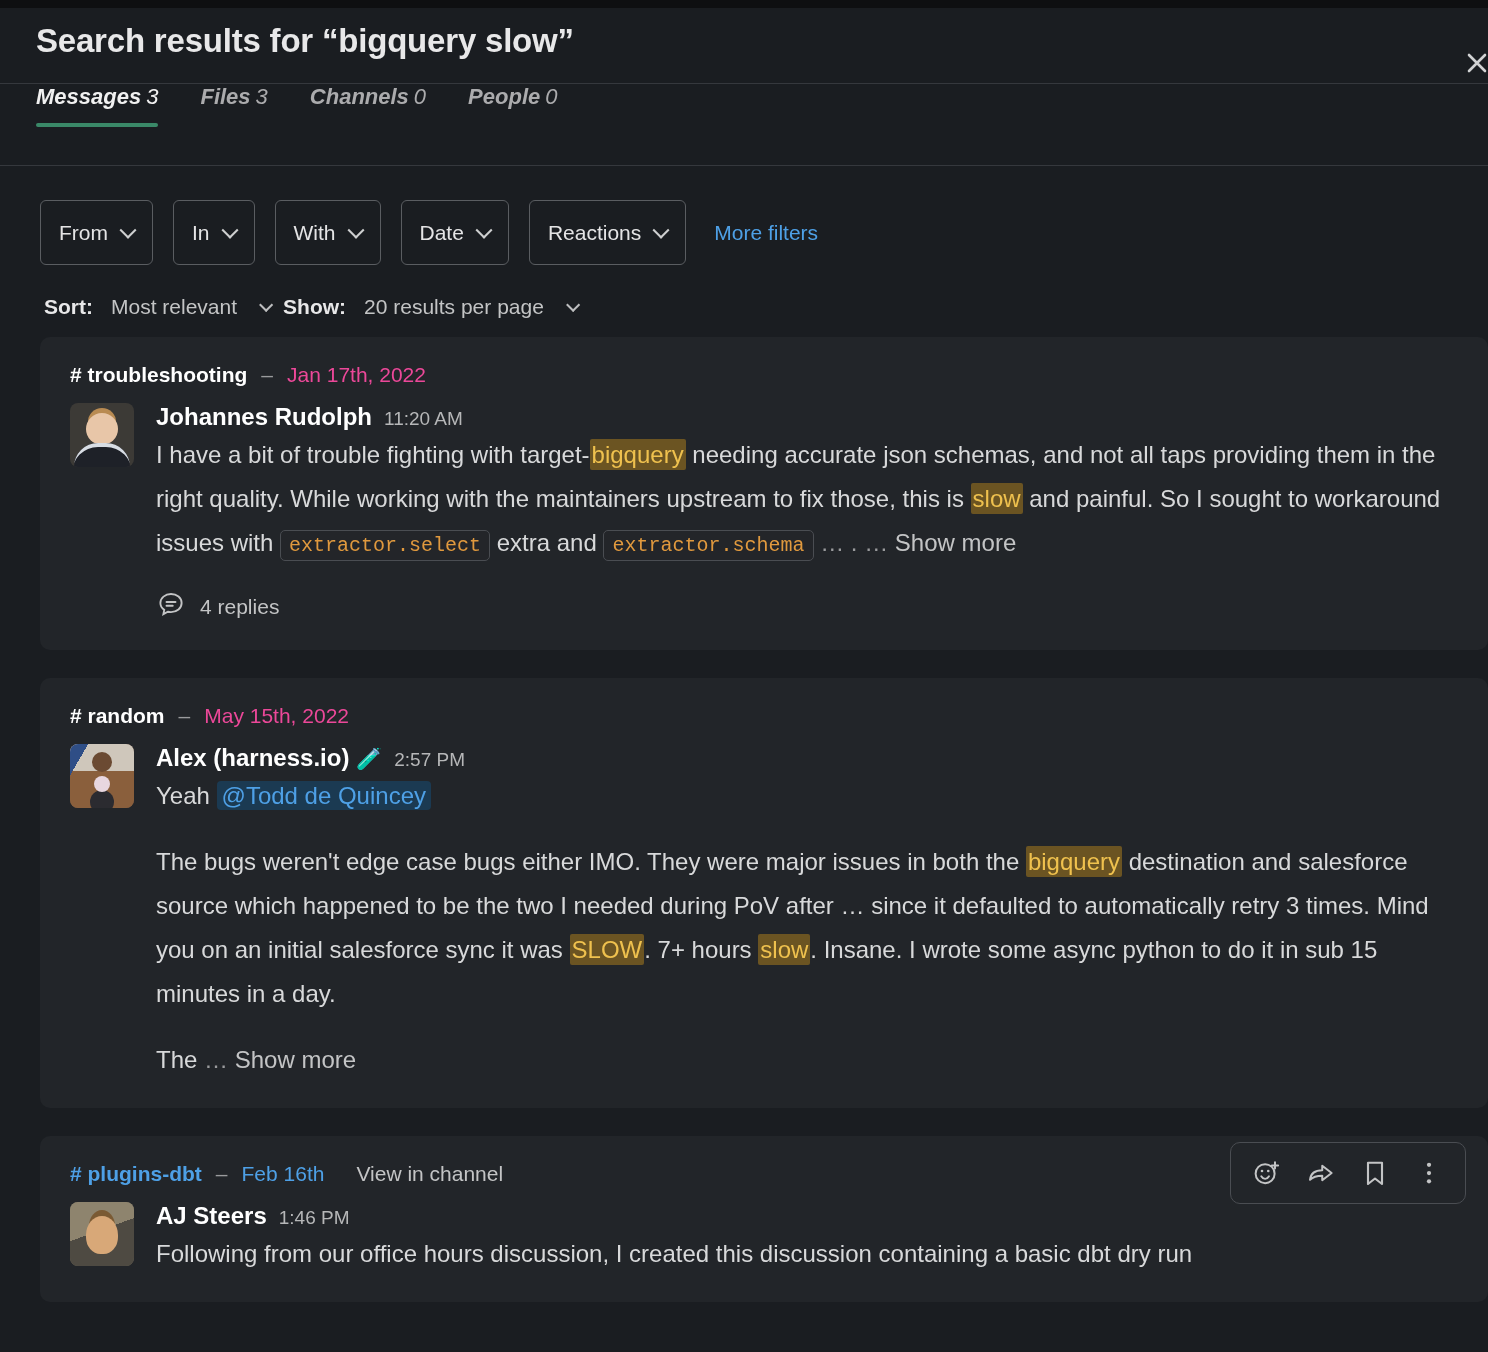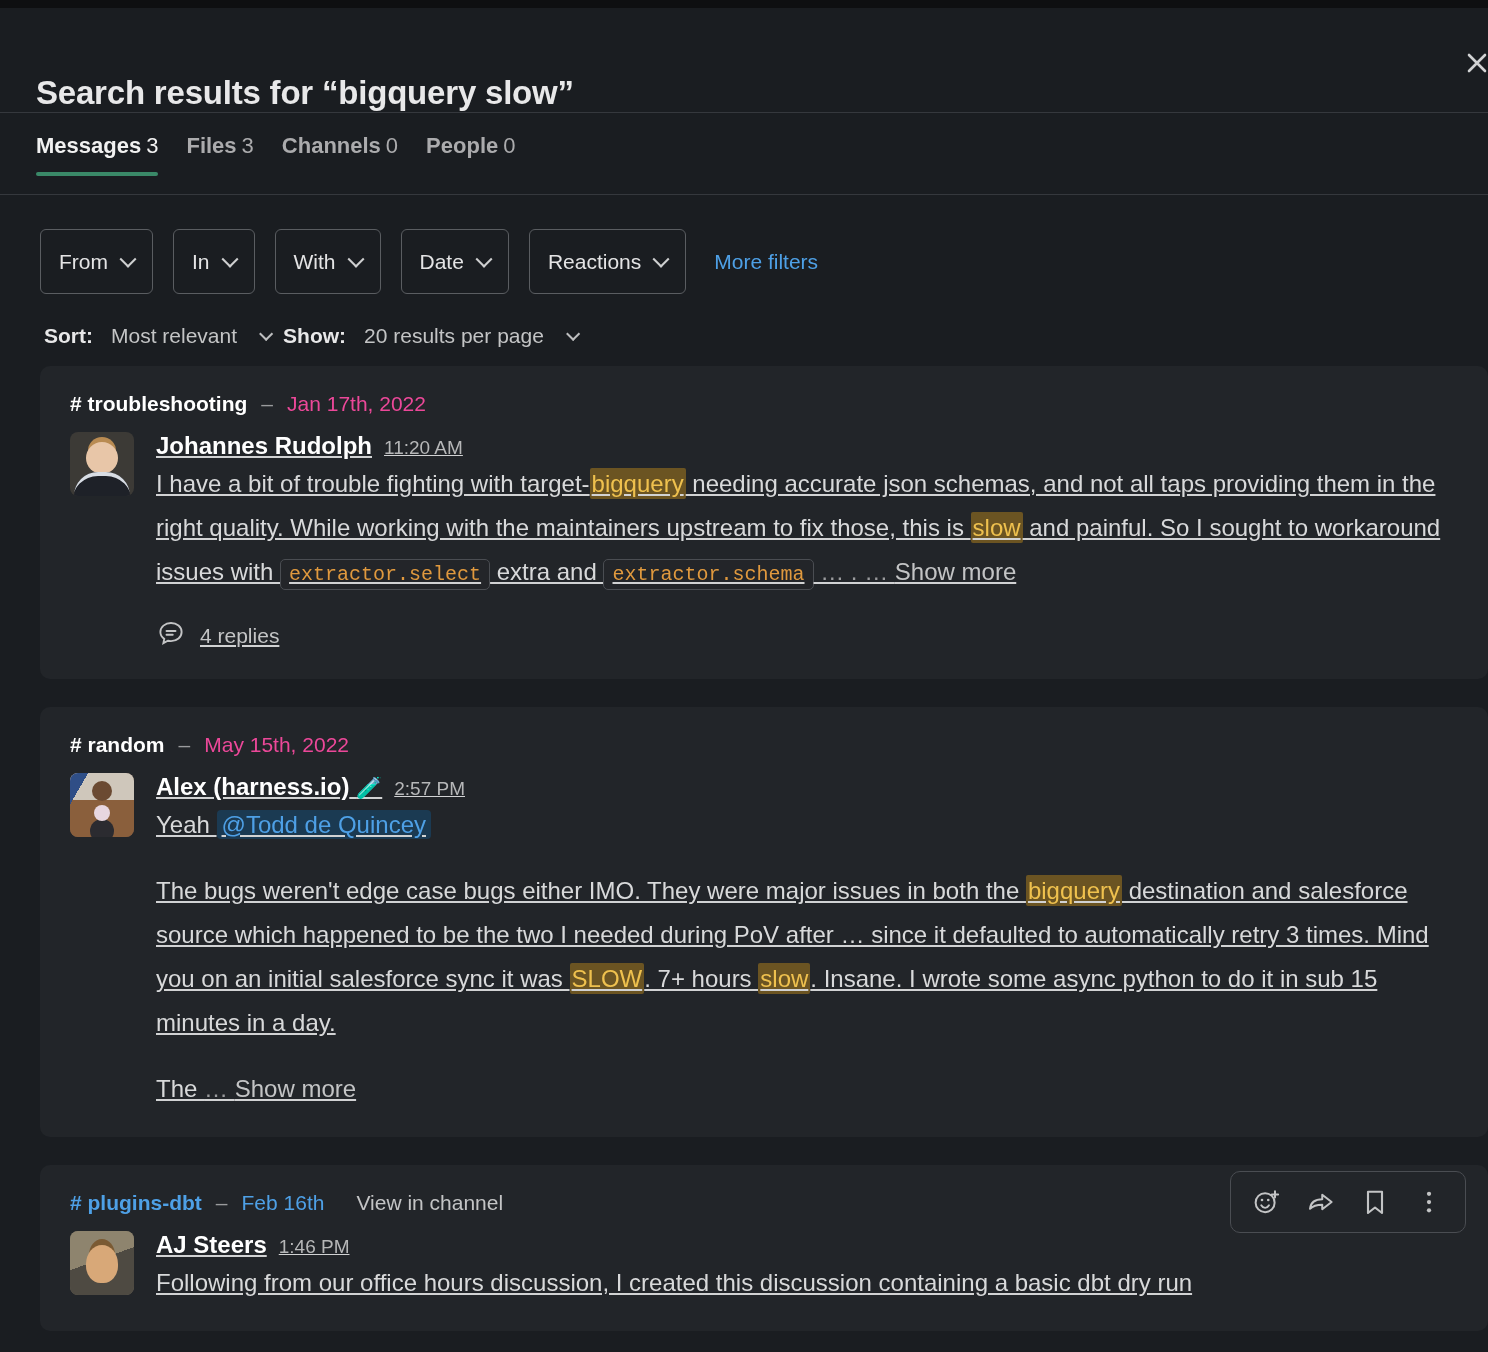--- a/index.html
+++ b/index.html
@@ -23,50 +23,51 @@
   
   .top-strip {
     height: 8px;
     background: #0e0f11;
     width: 100%;
   }
 
   
   .header {
     position: relative;
-    height: 105px;
+    height: 76px;
     border-bottom: 1px solid #35383d;
     display: flex;
-    align-items: flex-end;
-    padding: 0 36px;
+    align-items: flex-start;
+    padding: 14px 36px;
   }
   .header-title {
     font-size: 33px;
     font-weight: bold;
     color: #e8e8e9;
     letter-spacing: -0.2px;
   }
   .close-btn {
     position: absolute;
     right: -6px;
     top: 38px;
     width: 34px;
     height: 34px;
     cursor: pointer;
   }
   .close-btn svg { display: block; }
 
   
   .tabs {
     display: flex;
-    align-items: center;
+    align-items: flex-start;
     height: 82px;
     padding: 0 36px;
-    gap: 28px;
+    gap: 42px;
     border-bottom: 1px solid #35383d;
+    font-style: italic;
   }
   .tab {
     position: relative;
     font-size: 22px;
     color: #ababad;
     padding-bottom: 16px;
     cursor: pointer;
     white-space: nowrap;
   }
   .tab .tab-label { font-weight: bold; color: #ababad; }
@@ -175,21 +176,21 @@
     cursor: pointer;
   }
 
   .msg { display: flex; gap: 22px; }
   .avatar {
     width: 64px; height: 64px;
     border-radius: 8px;
     flex: 0 0 64px;
     overflow: hidden;
   }
-  .msg-body { flex: 1; min-width: 0; text-decoration: underline; }
+  .msg-body { flex: 1; min-width: 0; }
   .msg-head {
     display: flex;
     align-items: baseline;
     gap: 12px;
     margin-bottom: 2px;
   }
   .author { font-size: 24px; font-weight: bold; color: #ffffff; cursor: pointer; }
   .time { font-size: 19px; color: #b6b7b8; cursor: pointer; }
   .emoji-inline { font-size: 21px; }
 

